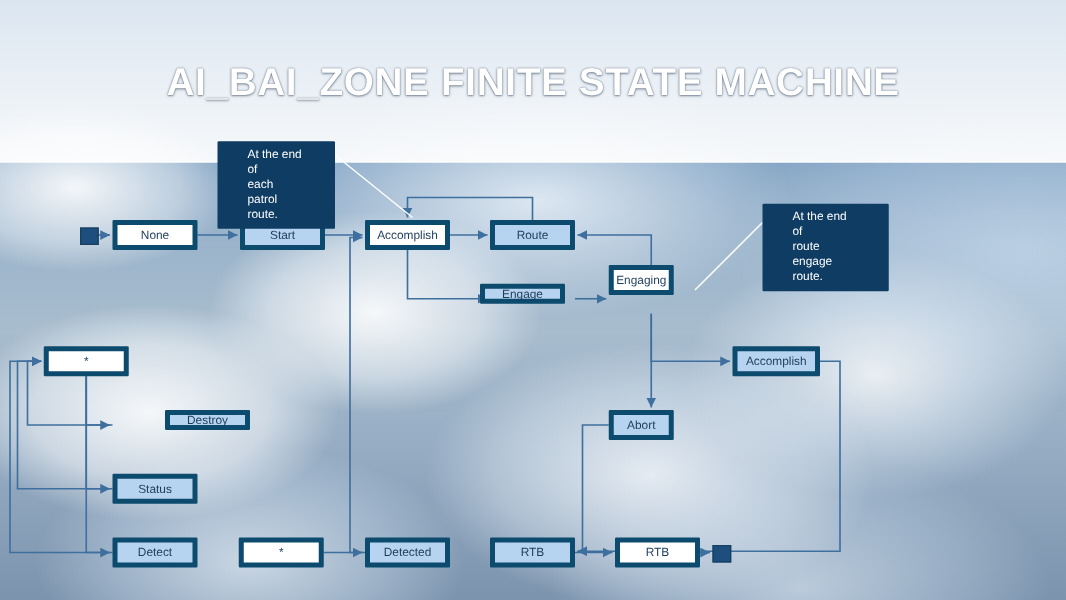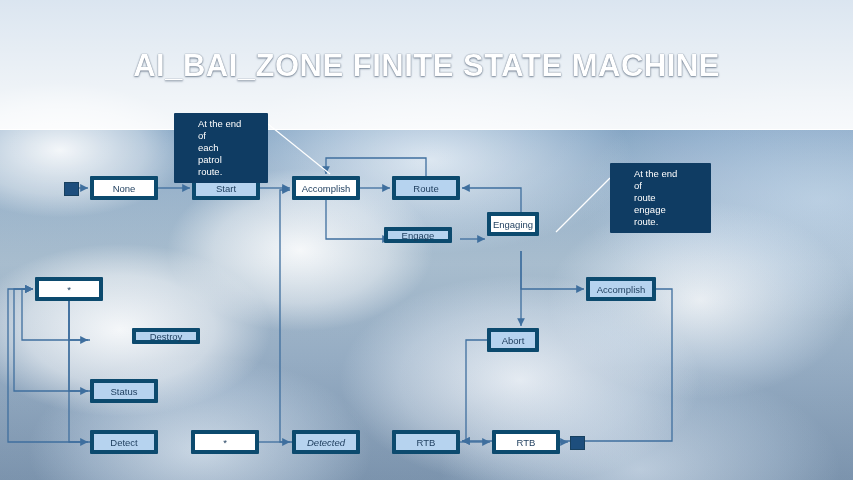--- a/index.html
+++ b/index.html
@@ -189,21 +189,21 @@
   <div class="node fill" style="left:384px; top:227px; width:68px;  height:16px;text-align:center;">Engage</div>
   <div class="node white" style="left:487px; top:212px; width:52px;  height:24px;text-align:right;">Engaging</div>
   <div class="node fill" style="left:586px; top:277px; width:70px;  height:24px;">Accomplish</div>
   <div class="node fill" style="left:487px; top:328px; width:52px;  height:24px;">Abort</div>
 
   <div class="node white" style="left:35px;  top:277px; width:68px;  height:24px;">*</div>
   <div class="node fill" style="left:90px;  top:328px; width:68px;  height:16px;margin-left:42px;">Destroy</div>
   <div class="node fill" style="left:90px;  top:379px; width:68px;  height:24px;">Status</div>
   <div class="node fill" style="left:90px;  top:430px; width:68px;  height:24px;">Detect</div>
   <div class="node white" style="left:191px; top:430px; width:68px;  height:24px;">*</div>
-  <div class="node fill" style="left:292px; top:430px; width:68px;  height:24px;font-style:italic;">Detected</div>
+  <div class="node fill" style="left:292px; top:430px; width:68px;  height:24px;">Detected</div>
   <div class="node fill" style="left:392px; top:430px; width:68px;  height:24px;">RTB</div>
   <div class="node white" style="left:492px; top:430px; width:68px;  height:24px;">RTB</div>
 
   <div class="terminal" style="left:570px; top:436px;"></div>
 
   <svg style="position:absolute; left:0; top:0; width:853px; height:480px;" viewBox="0 0 853 480">
     <g stroke="#ffffff" stroke-width="1.2" fill="none">
       <path d="M268,124 L330,174"></path>
       <path d="M610,178 L556,232"></path>
     </g>

